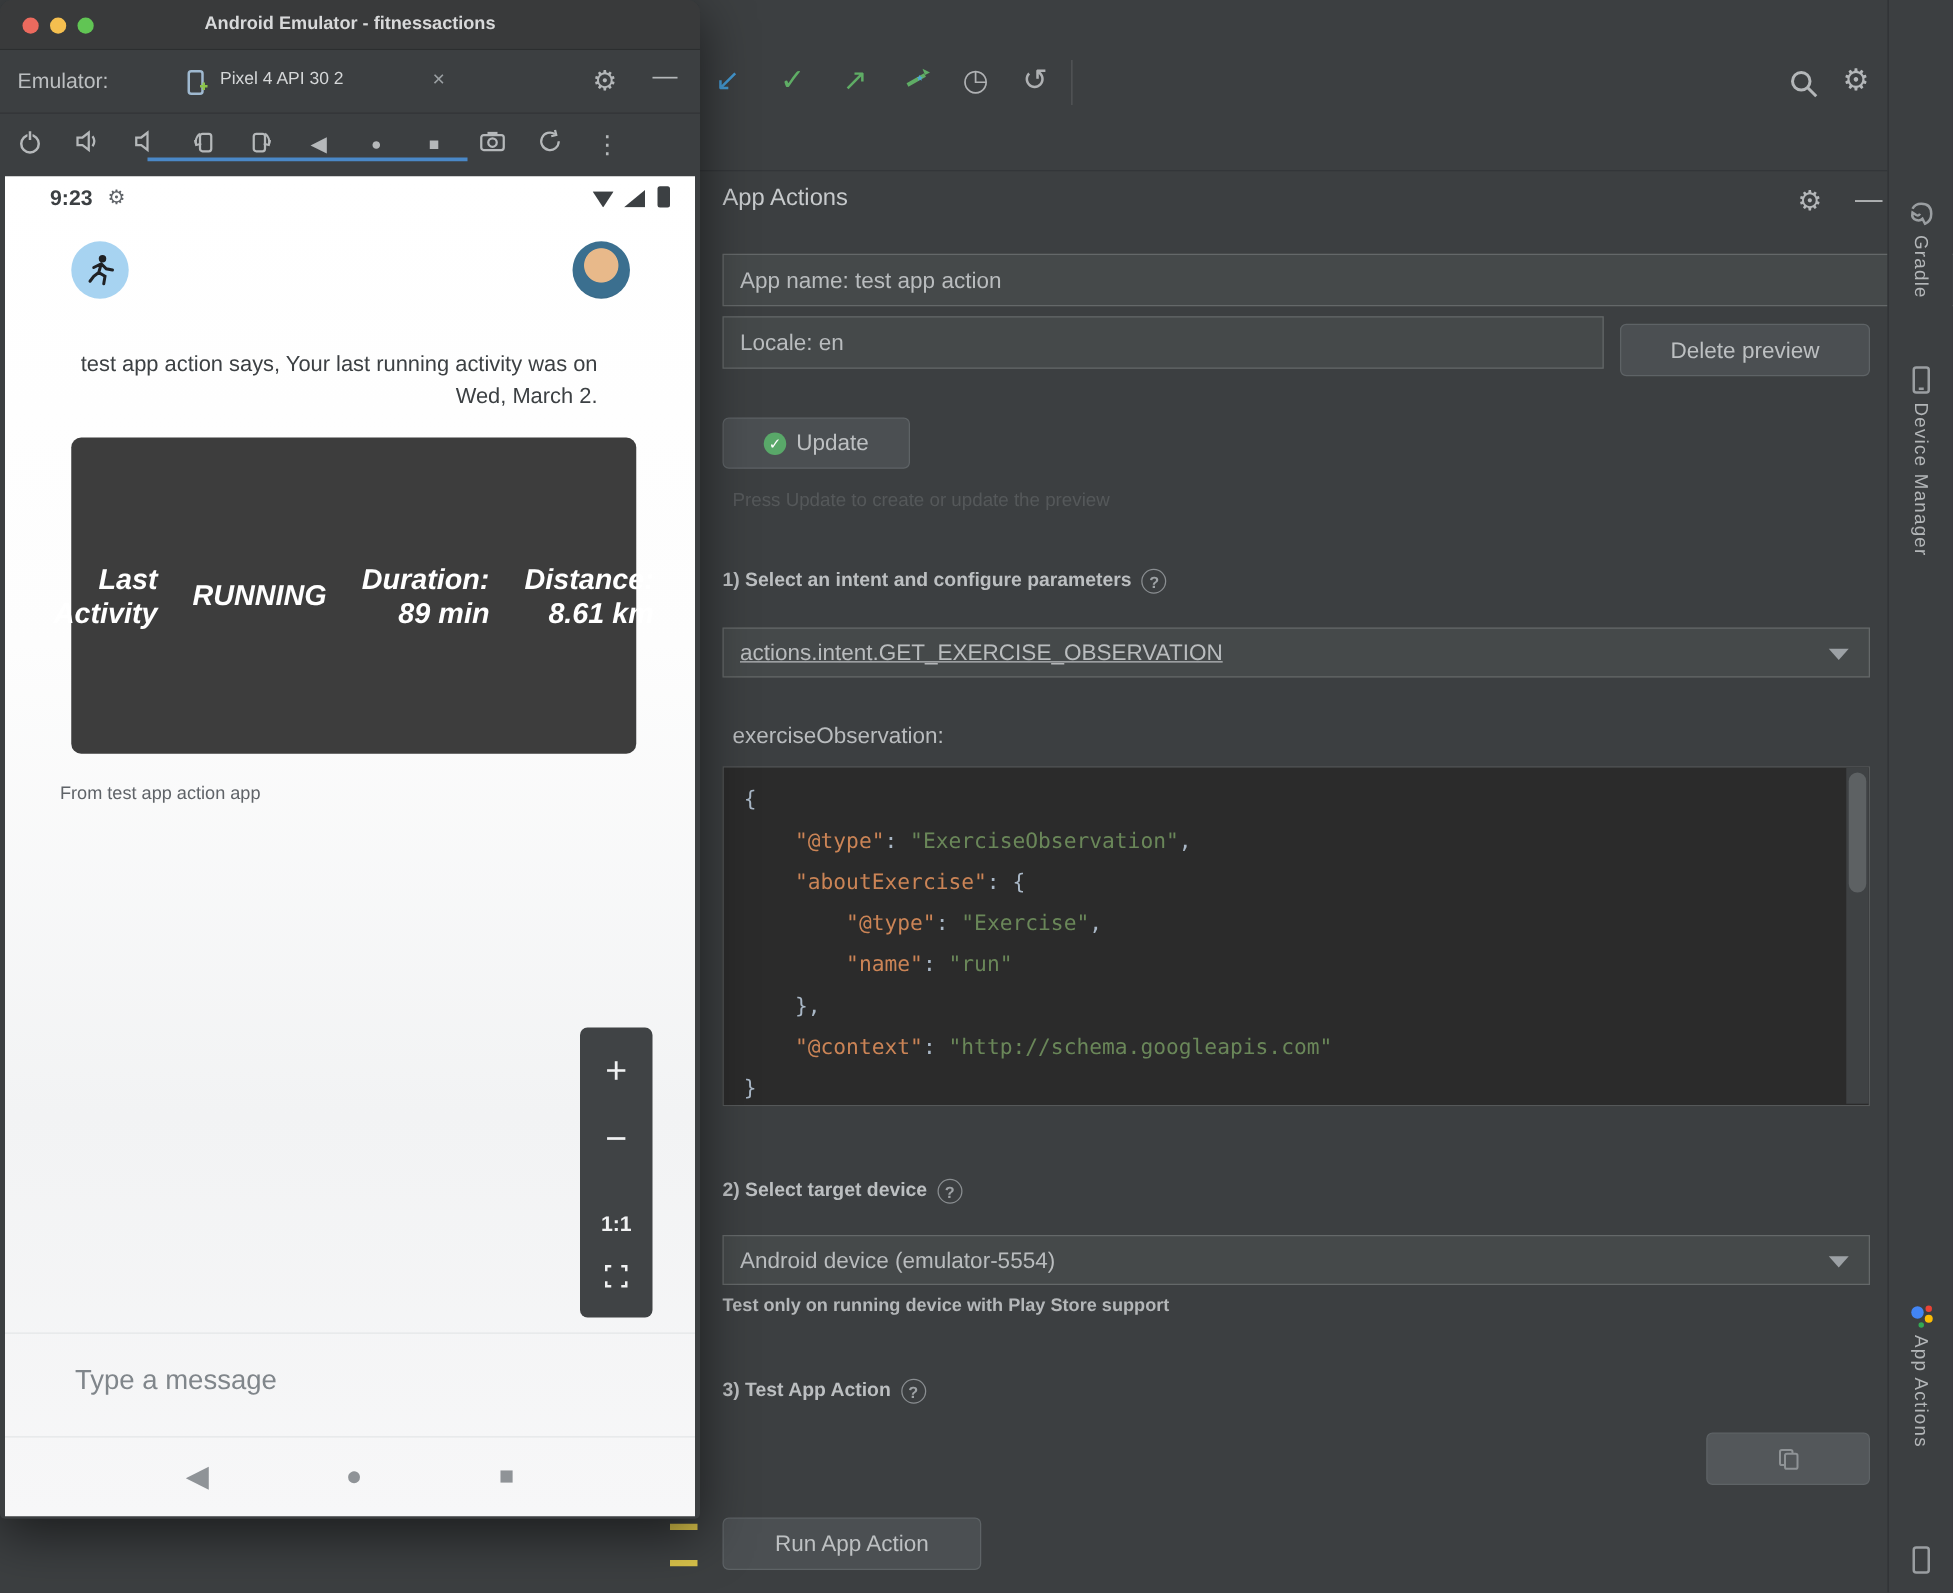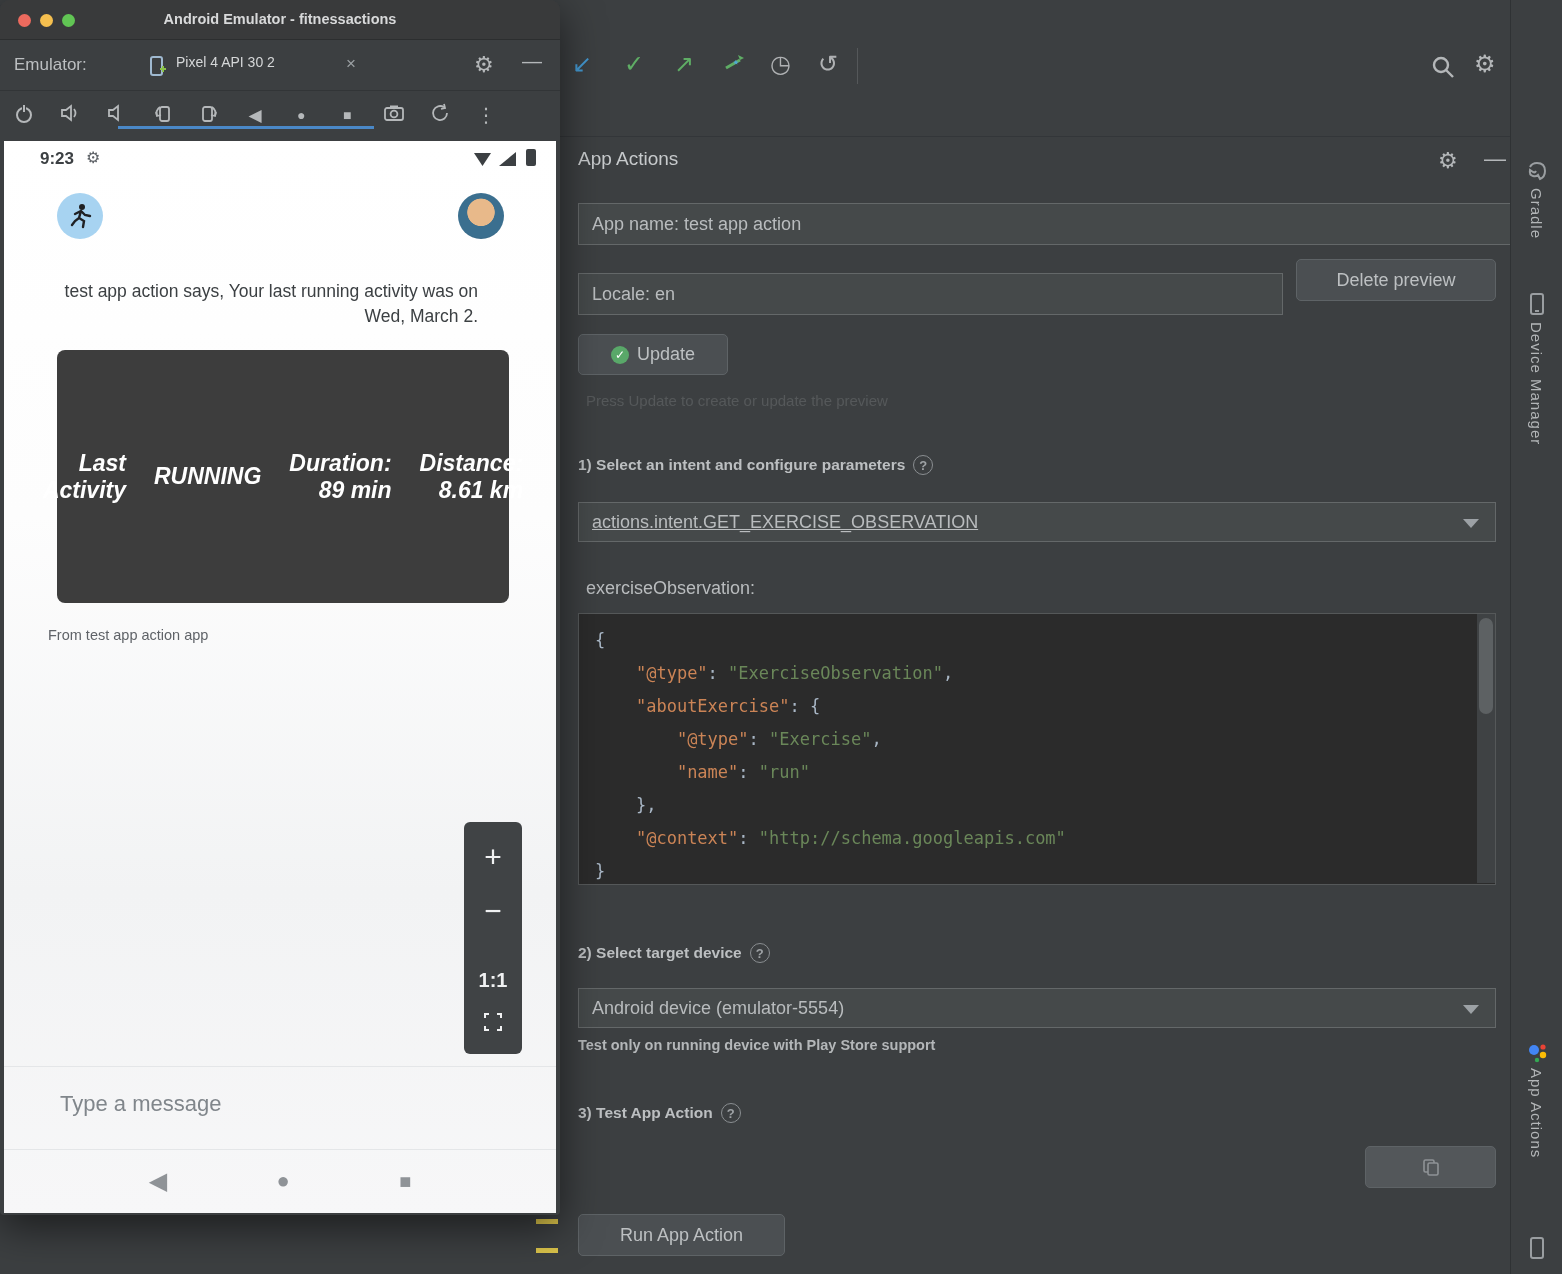--- a/index.html
+++ b/index.html
@@ -76,21 +76,21 @@
   .from-label { position:absolute; left:44px; top:486px; font-size:14.5px; color:#5f6368; }
   .msg-divider { position:absolute; left:0; width:552px; height:1px; background:#e4e6e8; }
   .type-msg { position:absolute; left:56px; top:950px; font-size:22px; color:#80868b; }
   .phone-nav { position:absolute; left:0; top:1010px; width:552px; height:60px; display:flex; align-items:center; justify-content:space-around; padding:0 90px; }
   .phone-nav span { color:#8f9397; }
 
   
   .zoom-panel { position:absolute; left:464px; top:822px; width:58px; height:232px; background:rgba(56,59,61,0.96);
                 border-radius:6px; display:flex; flex-direction:column; align-items:center; justify-content:space-around; padding:8px 0; z-index:3; }
   .zoom-panel .z { color:#f0f1f2; }
-  .z-plus { font-size:30px; } .z-minus { font-size:30px; } .z-ratio { font-size:20px; font-weight:bold;margin-top:20px; }
+  .z-plus { font-size:30px; } .z-minus { font-size:30px; } .z-ratio { font-size:17px; font-weight:bold;margin-top:20px; }
 
   .yellow-dash { position:absolute; width:22px; height:5px; background:#d9c24a; }
 </style>
 </head>
 <body>
 
 <div id="stage">
 
   <span class="studio-toolbar-icon" style="left:572px; color:#4397cf;">↙</span>
   <span class="studio-toolbar-icon" style="left:624px; color:#5fad65;">✓</span>
@@ -121,21 +121,21 @@
     </svg>
   </span>
 
   <div class="hdr-line"></div>
   <div class="panel-title">App Actions</div>
   <span class="abs" style="left:1438px; top:148px; font-size:22px; color:#b4b7b9;">⚙</span>
   <span class="abs" style="left:1484px; top:146px; font-size:22px; color:#b4b7b9;">—</span>
 
   <div class="field" style="left:578px; top:203px; width:1049px;">App name: test app action</div>
 
-  <div class="field" style="left:578px; top:273px; width:705px;">Locale: en</div>
+  <div class="field" style="left:578px; top:253px; width:705px;">Locale: en</div>
   <div class="btn" style="left:1296px; top:259px; width:200px; height:42px;">Delete preview</div>
 
   <div class="btn" style="left:578px; top:334px; width:150px; height:41px;">
     <span style="display:inline-flex; width:18px; height:18px; border-radius:50%; background:#59a869; color:#fff; font-size:12px; align-items:center; justify-content:center;">✓</span>
     <span>Update</span>
   </div>
 
   <div class="dim-note">Press Update to create or update the preview</div>
 
   <div class="sec-label" style="left:578px; top:455px;">

